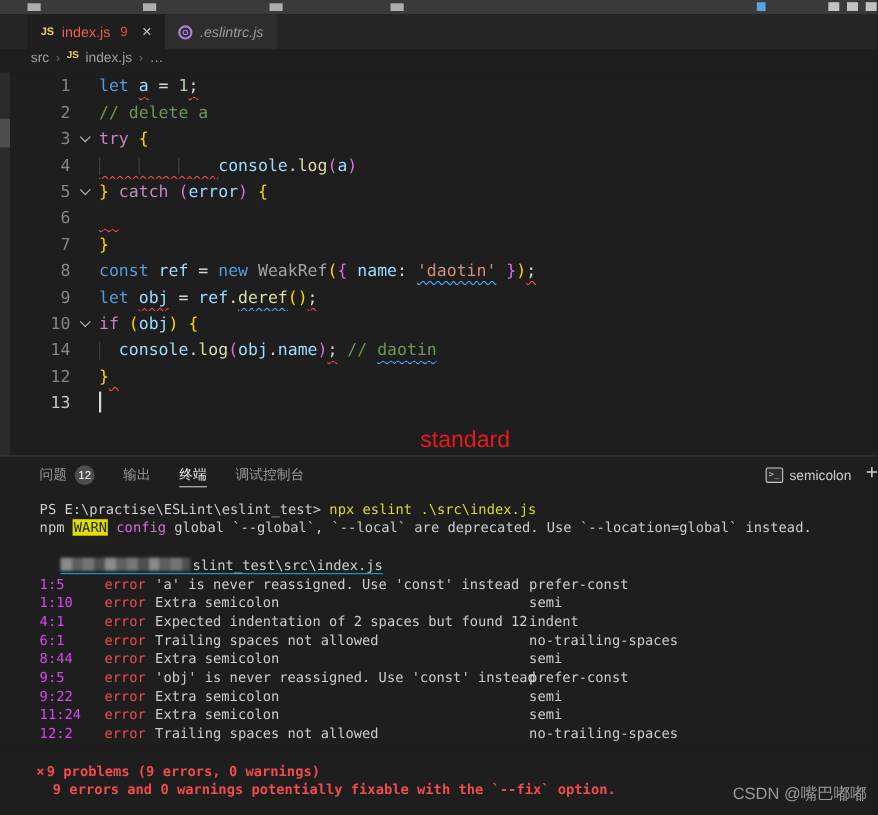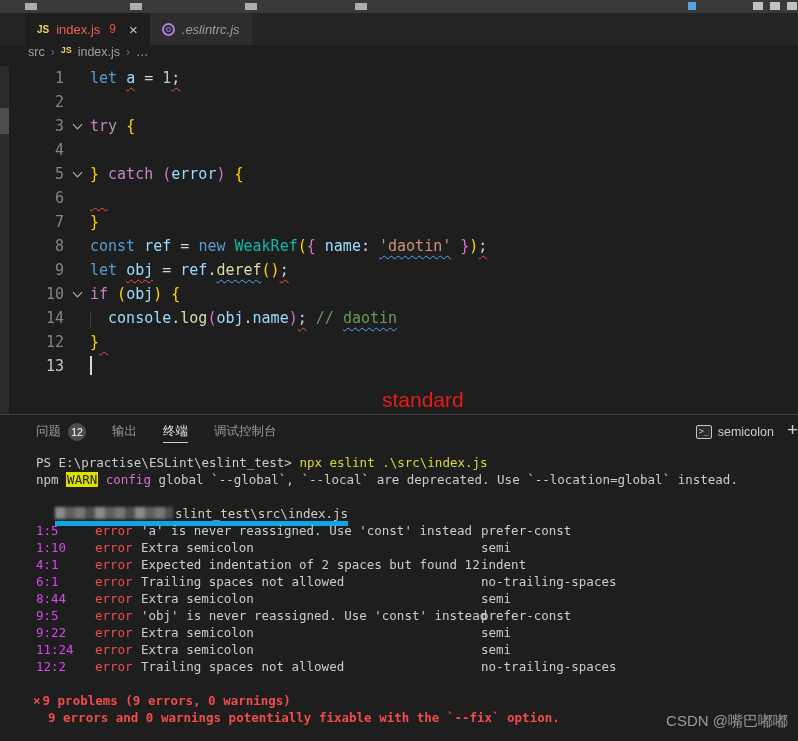--- a/index.html
+++ b/index.html
@@ -35,21 +35,21 @@
   .leftstrip{position:absolute;top:66px;left:0;width:9px;height:348px;background:#2b2b2b}
   .lthumb{position:absolute;top:42px;left:0;width:9px;height:26px;background:#4e4e4e}
   .cl{display:flex;height:24px}
   .gut{width:64px;text-align:right;color:#858585;flex:none;user-select:none}
   .gut.curln{color:#c6c6c6}
   .foldc{width:26px;flex:none;display:flex;align-items:center;justify-content:center}
   .chev{width:7px;height:7px;border-right:1.6px solid #bdbdbd;border-bottom:1.6px solid #bdbdbd;transform:rotate(45deg);display:inline-block;margin-bottom:3px}
   .code{white-space:pre}
   .kw{color:#569cd6}.ctrl{color:#c586c0}.var{color:#9cdcfe}.fn{color:#dcdcaa}
   .str{color:#ce9178}.num{color:#b5cea8}.cmt{color:#6a9955}.pun{color:#d4d4d4}
-  .br1{color:#ffd700}.br2{color:#da70d6}.cls{color:#14b8a6}
+  .br1{color:#ffd700}.br2{color:#da70d6}.cls{color:#a3a3a3}
   .sq-err{text-decoration:underline wavy #f14c4c;text-decoration-thickness:1px;text-underline-offset:4px;text-decoration-skip-ink:none}
   .sq-info{text-decoration:underline wavy #4fa7ff;text-decoration-thickness:1px;text-underline-offset:4px;text-decoration-skip-ink:none}
   .g4{background:linear-gradient(#404040,#404040) 0 2px/1px 20px no-repeat,linear-gradient(#404040,#404040) 36px 2px/1px 20px no-repeat,linear-gradient(#404040,#404040) 72px 2px/1px 20px no-repeat}
   .g1{background:linear-gradient(#404040,#404040) 0 2px/1px 20px no-repeat}
   .cursor{display:inline-block;width:2px;height:19px;background:#d7d7d7;vertical-align:-4px}
 
   .standard{position:absolute;top:388px;left:382px;font-size:21px;color:#e51c1c;font-family:"Liberation Sans",sans-serif}
 
   
   .panel{position:absolute;top:414px;left:0;width:798px;height:269px;background:#1e1e1e;border-top:1px solid #3f3f3f}
@@ -62,21 +62,21 @@
   .psicon{width:16px;height:14px;border:1px solid #c8c8c8;border-radius:2px;background:#2d2d2d;color:#c8c8c8;font-size:8px;font-family:"DejaVu Sans Mono",monospace;display:flex;align-items:center;justify-content:center;line-height:1}
   .plusbtn{position:absolute;top:4px;left:787px;color:#cccccc;font-size:19px;font-weight:300;cursor:pointer}
 
   
   .term{position:absolute;top:33px;left:0;width:798px;padding-top:6px;font-family:"DejaVu Sans Mono",monospace;font-size:12.5px;line-height:17px;color:#cccccc;white-space:pre}
   .tl{padding-left:36px;height:17px}
   .t-yel{color:#d9d935}
   .t-mag{color:#d670d6}
   .t-warn{background:#e0e000;color:#222;padding:0 1px}
   .pathline{padding-left:55px;height:17px}
-  .pathwrap{display:inline-block;border-bottom:5px solid #0ea5e9;line-height:15px}
+  .pathwrap{display:inline-block;border-bottom:1px solid #0ea5e9;line-height:15px}
   .censor{display:inline-block;width:118px;height:12px;vertical-align:-1px;margin-right:2px;background:repeating-linear-gradient(90deg,#8a8a8a 0 10px,#5f5f5f 10px 20px,#767676 20px 30px,#4f4f4f 30px 40px);filter:blur(1.5px)}
   .errgrid{display:grid;grid-template-columns:49px 46px 340px auto;padding-left:36px}
   .errgrid span{height:17px}
   .eloc{color:#d946ef}
   .esev{padding-left:10px;color:#f14c4c}
   .emsg{padding-left:10px;color:#cccccc}
   .erule{padding-left:10px;color:#cccccc}
   .sum1{padding-left:33px;color:#f14c4c;height:17px;font-weight:bold}
   .sum1 .xic{font-weight:bold;margin-right:2px}
   .sum2{padding-left:48px;color:#f14c4c;height:17px;font-weight:bold}
@@ -126,31 +126,33 @@
   <div class="editor">
     <div id="code-lines">
         <div class="cl">
           <span class="gut">1</span>
           <span class="foldc"></span>
           <span class="code"><span class="kw">let </span><span class="var sq-err">a</span><span class="pun"> = </span><span class="num">1</span><span class="pun sq-err">;</span></span>
         </div>
         <div class="cl">
           <span class="gut">2</span>
           <span class="foldc"></span>
+          <span class="code"><span class="cmt">// delete a</span></span>
         </div>
         <div class="cl">
           <span class="gut">3</span>
           <span class="foldc">
             <span class="chev"></span>
           </span>
           <span class="code"><span class="ctrl">try</span><span class="pun"> </span><span class="br1">{</span></span>
         </div>
         <div class="cl">
           <span class="gut">4</span>
           <span class="foldc"></span>
+          <span class="code"><span class="ws g4 sq-err">            </span><span class="var">console</span><span class="pun">.</span><span class="fn">log</span><span class="br2">(</span><span class="var">a</span><span class="br2">)</span></span>
         </div>
         <div class="cl">
           <span class="gut">5</span>
           <span class="foldc">
             <span class="chev"></span>
           </span>
           <span class="code"><span class="br1">}</span><span class="pun"> </span><span class="ctrl">catch</span><span class="pun"> </span><span class="br2">(</span><span class="var">error</span><span class="br2">)</span><span class="pun"> </span><span class="br1">{</span></span>
         </div>
         <div class="cl">
           <span class="gut">6</span>

